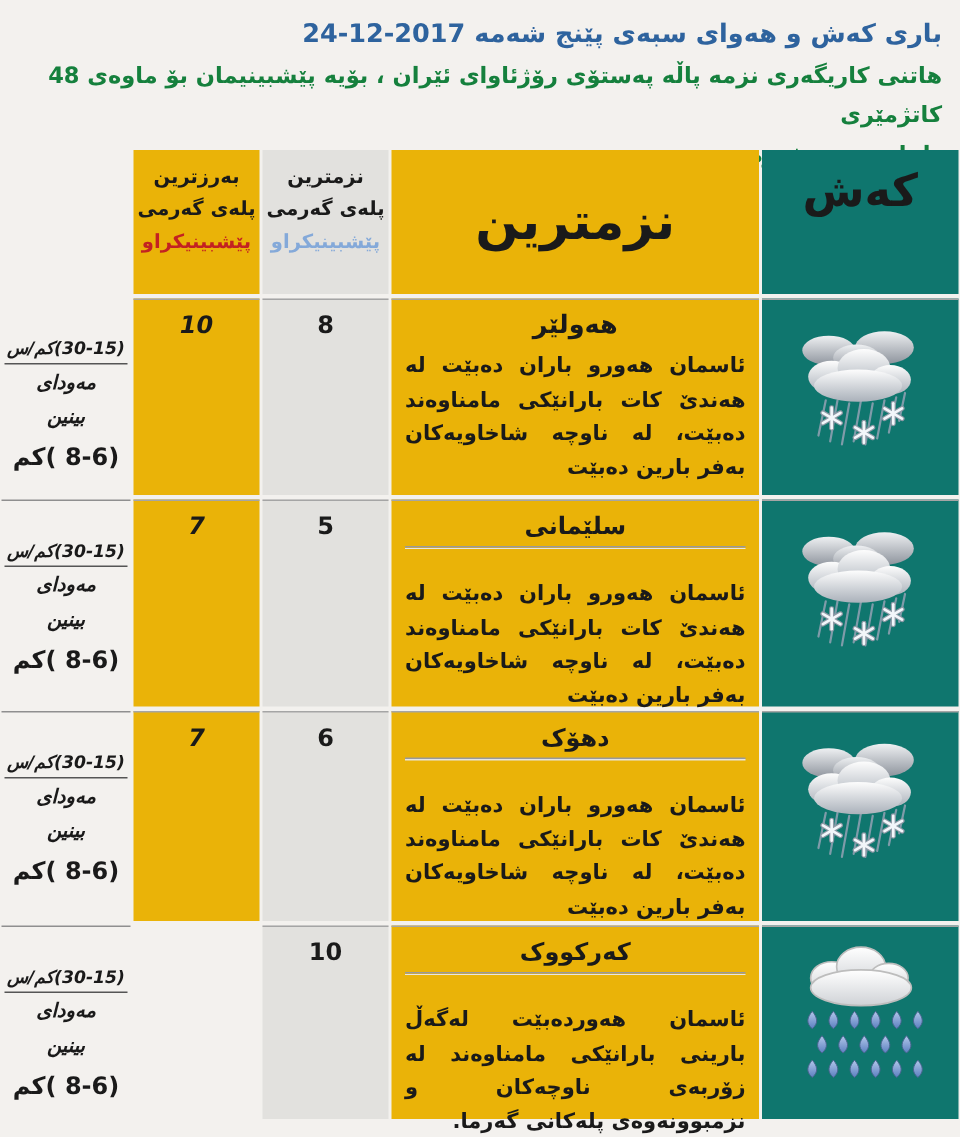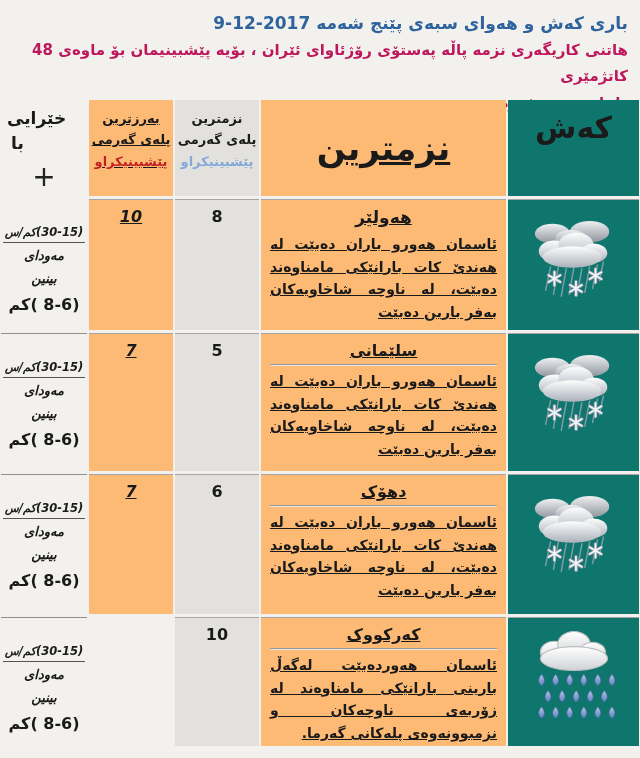--- a/index.html
+++ b/index.html
@@ -5,52 +5,52 @@
   html,body{margin:0;padding:0;}
   body{
     width:640px;height:758px;position:relative;overflow:hidden;
     background:#f3f1ee;
     font-family:"DejaVu Sans","Liberation Sans",sans-serif;
     color:#1a1a1a;direction:rtl;
   }
   
   .page-header{position:absolute;top:10px;right:12px;left:12px;text-align:right;}
   .page-title{font-size:17px;font-weight:bold;color:#2e639e;line-height:1.6;}
-  .page-sub{font-size:15px;font-weight:bold;color:#be185d;line-height:1.75;}
+  .page-sub{font-size:15px;font-weight:bold;color:#15803d;line-height:1.75;}
   
   .weather-table{
     position:absolute;top:100px;right:1px;width:638px;
     display:grid;direction:rtl;
     grid-template-columns:131px 245px 84px 84px 86px;
     grid-template-rows:96px 131px 138px 140px 129px;
     column-gap:2px;row-gap:3px;
   }
   .cell{box-sizing:border-box;}
-  .bg-dark{background:#fdba74;text-decoration:underline;}
+  .bg-dark{background:#eab308;}
   .bg-light{background:#e2e1de;}
   .bg-weather{background:#0f766e;}
   .sep-top{border-top:1px solid #a5a5a5;}
   
   .h-weather{display:flex;justify-content:center;padding-top:10px;
     font-size:30px;font-weight:bold;}
   .h-cities{display:flex;justify-content:center;align-items:center;
     font-size:34px;font-weight:bold;letter-spacing:2px;}
   .h-temp{padding-top:8px;text-align:center;font-size:13px;font-weight:bold;line-height:1.65;}
   .h-wind{padding:6px 4px 0 4px;font-size:17px;font-weight:bold;line-height:1.45;
     text-align:left;}
   .h-wind .w1{display:block;text-align:left;padding-left:2px;}
   .h-wind .w2{display:block;text-align:left;padding-left:6px;}
   .h-wind .plus{display:block;text-align:center;font-size:28px;font-weight:400;
     margin-top:2px;color:#222;}
   
   .c-temp{padding-top:7px;text-align:center;font-size:16px;font-weight:bold;}
   .c-temp.italic{font-style:italic;}
   .c-city{padding:5px 9px 4px 9px;}
   .city-name{text-align:center;font-size:16px;font-weight:bold;padding:2px 0 4px 0;}
-  .city-name.underlined{border-bottom:1px solid #999;margin-bottom:5px;
+  .city-name.underlined{border-bottom:1px solid #999;margin-bottom:20px;
     box-shadow:0 1px 0 #e8e6e2;}
   .city-desc{font-size:14px;font-weight:bold;text-align:justify;line-height:1.62;
     margin-top:2px;}
   .c-weather{display:flex;justify-content:center;align-items:flex-start;}
   .c-weather svg{margin-top:16px;}
   .c-weather.rainy svg{margin-top:8px;}
   
   .c-wind{padding:26px 2px 0 2px;text-align:center;font-weight:bold;font-style:italic;}
   .c-wind.ruled{border-top:1px solid #8f8f8f;}
   .wind-speed{display:block;font-size:11.5px;border-bottom:1px solid #555;
@@ -140,21 +140,21 @@
         <use href="#raindrop" x="33" y="80"></use>
       <use href="#raindrop" x="46" y="80"></use>
         <use href="#raindrop" x="59" y="80"></use>
       <use href="#raindrop" x="72" y="80"></use>
         <use href="#raindrop" x="85" y="80"></use>
     </symbol>
   </defs>
 </svg>
 
 <div class="page-header">
-  <div class="page-title">باری کەش و هەوای سبەی پێنج شەمە  2017-12-9</div>
+  <div class="page-title">باری کەش و هەوای سبەی پێنج شەمە  2017-12-24</div>
   <div class="page-sub">هاتنی کاریگەری نزمە پاڵە پەستۆی رۆژئاوای ئێران ، بۆیە پێشبینیمان بۆ ماوەی 48 کاتژمێری</div>
   <div class="page-sub">داهاتوو بەم شێوەیە دەبێت.</div>
 </div>
 
 <div class="weather-table">
 
   <div class="cell bg-weather h-weather" style="grid-column:1;grid-row:1;">
     <span>کەش</span>
   </div>
   <div class="cell bg-dark h-cities" style="grid-column:2;grid-row:1;">
@@ -163,25 +163,20 @@
   <div class="cell bg-light h-temp" style="grid-column:3;grid-row:1;">
     <span>نزمترین</span><br>
     <span>پلەی گەرمی</span><br>
     <span style="color:#84a9d9">پێشبینیکراو</span>
   </div>
   <div class="cell bg-dark h-temp" style="grid-column:4;grid-row:1;">
     <span>بەرزترین</span><br>
     <span>پلەی گەرمی</span><br>
     <span style="color:#c32222">پێشبینیکراو</span>
   </div>
-  <div class="cell h-wind" style="grid-column:5;grid-row:1;">
-    <span class="w1">خێرایی</span>
-    <span class="w2">با</span>
-    <span class="plus">+</span>
-  </div>
 
   <div class="cell bg-weather sep-top c-weather" style="grid-column:1;grid-row:2;">
     <svg width="100" height="90">
         <use href="#sym-sleet"></use>
       </svg>
   </div>
   <div class="cell bg-dark sep-top c-city" style="grid-column:2;grid-row:2;">
     <div class="city-name" style="font-size:17px">هەولێر</div>
     <div class="city-desc">ئاسمان هەورو باران دەبێت لە هەندێ کات بارانێکی مامناوەند دەبێت، لە ناوچە شاخاویەکان بەفر بارین دەبێت</div>
   </div>

